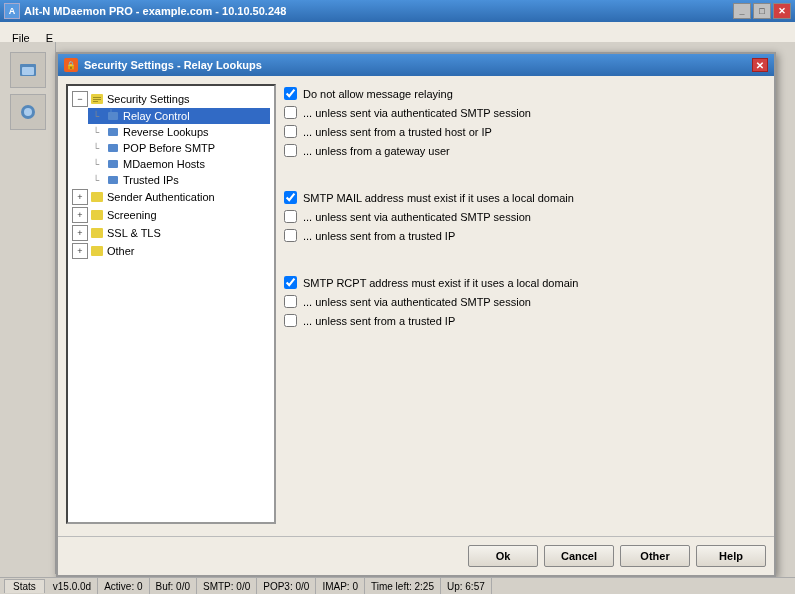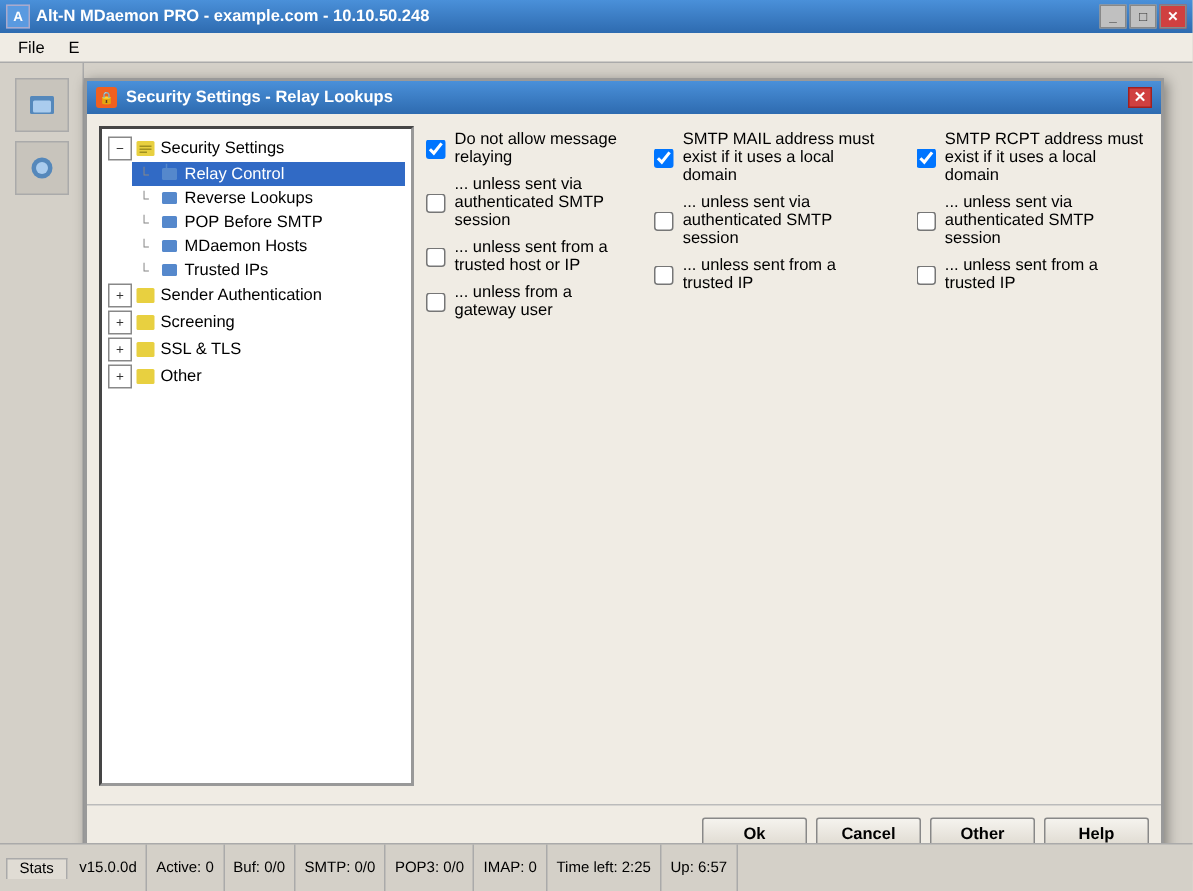--- a/index.html
+++ b/index.html
@@ -51,21 +51,21 @@
       border: 1px solid #888;
       display: flex; align-items: center; justify-content: center;
       font-size: 9px; cursor: pointer;
       color: #333;
     }
     .title-btn.close { background: #d04040; color: white; }
 
     
     .menu-bar {
       background: #f0ece4;
-      height: 20px;
+      height: 32px;
       display: flex;
       align-items: center;
       padding: 0 4px;
       border-bottom: 1px solid #aaa;
     }
     .menu-item {
       padding: 2px 8px;
       font-size: 11px;
       cursor: pointer;
     }
@@ -175,21 +175,21 @@
       width: 14px; height: 14px;
       margin-right: 3px;
       display: inline-flex; align-items: center; justify-content: center;
       font-size: 10px; flex-shrink: 0;
     }
 
     
     .content-panel {
       flex: 1;
       display: flex;
-      flex-direction: row;
+      flex-direction: column;
       gap: 10px;
     }
 
     .group-section {
       border: 0;
     }
 
     .checkbox-row {
       display: flex; align-items: center;
       padding: 3px 2px;
@@ -217,21 +217,21 @@
       cursor: pointer;
       font-size: 11px;
       border-radius: 2px;
       font-weight: bold;
     }
 
     
     .status-bar {
       position: absolute;
       bottom: 0; left: 0; right: 0;
-      height: 32px;
+      height: 17px;
       background: #d4d0c8;
       border-top: 1px solid #aaa;
       display: flex;
       align-items: center;
       font-size: 10px;
       padding: 0 4px;
     }
     .status-segment {
       padding: 0 6px;
       border-right: 1px solid #aaa;

